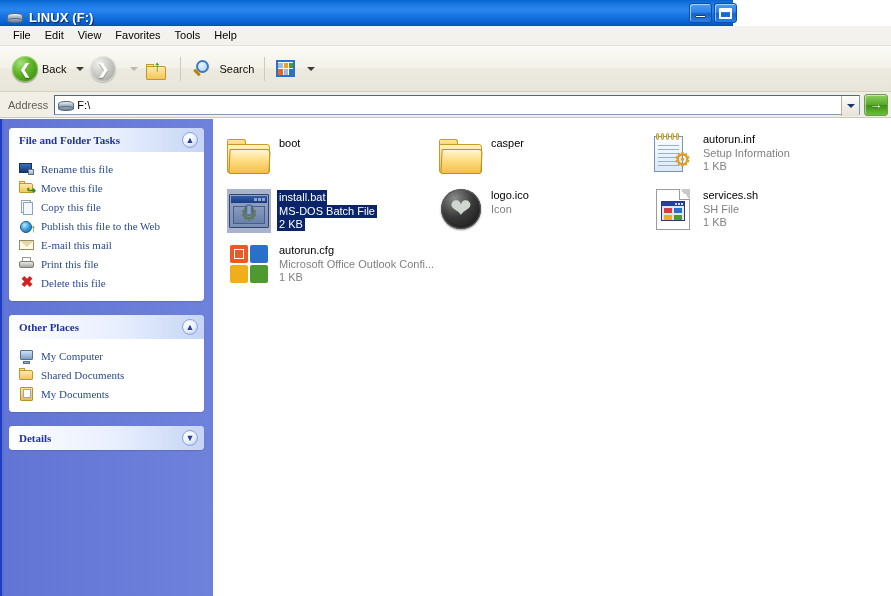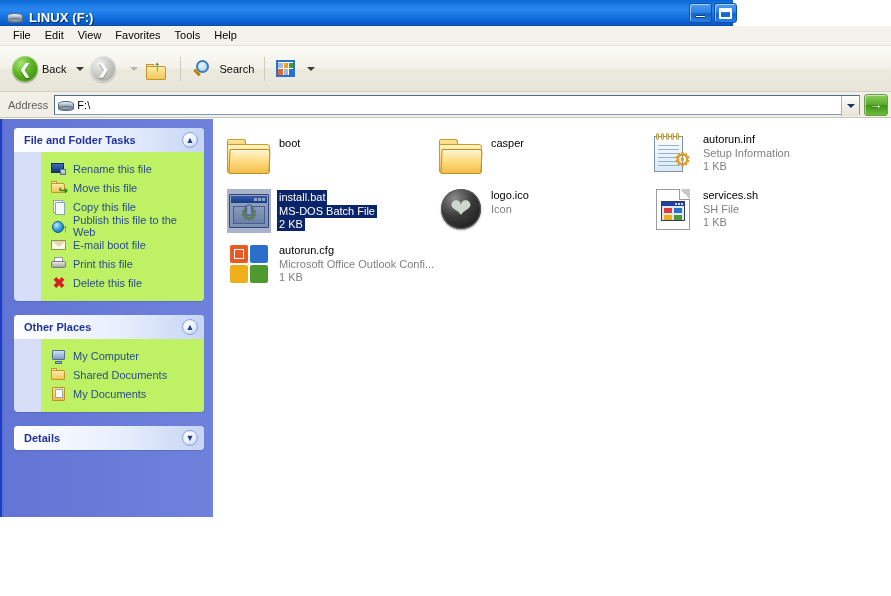--- a/index.html
+++ b/index.html
@@ -114,39 +114,40 @@
     border:1px solid #6f9b51; border-radius:3px;
     background: linear-gradient(to bottom,#8ed05c 0%, #59a92b 48%, #3f8f15 52%, #6cbf3b 100%);
     box-shadow: inset 1px 1px 0 rgba(255,255,255,.5);
     color:#fff; font-size:13px; font-weight:bold; line-height:13px;
     text-shadow:0 1px 1px rgba(0,0,0,.35);
   }
 
   
   #body { position:absolute; left:0; top:119px; width:891px; height:477px; background:#fff; }
   #sidebar {
-    position:absolute; left:0; top:0; width:213px; height:398px;
+    position:absolute; left:0; top:0; width:213px; height:477px;
     background:#6c7fd8;
     background-image: linear-gradient(to right, #1b3ec4 0px, #1b3ec4 2px, #5b6fd0 2px, #5b6fd0 4px, #6275d5 4px, #6e81db 100%);
-    padding:9px 9px 0 14px;
+    padding:9px 9px 0 9px;
+    font-family:Liberation Serif, serif;
   }
   .panel { background:#d6dff7; border-radius:4px; margin-bottom:14px; overflow:hidden;
            box-shadow:0 1px 1px rgba(0,0,0,.12); }
   .panel-head {
     height:24px; display:flex; align-items:center; padding:0 6px 0 10px;
     background: linear-gradient(to right,#fdfeff 0%, #e8effd 55%, #c6d5f5 100%);
   }
   .panel-head .ptitle { font-size:11px; font-weight:bold; color:#21329b; flex:1; }
   .chev {
     width:16px;height:16px;border-radius:50%;
     background: radial-gradient(circle at 35% 30%, #ffffff 0%, #e7eefb 55%, #9db4e4 100%);
     border:1px solid #8ba6dd; display:flex;align-items:center;justify-content:center;
     color:#26409e; font-size:9px; line-height:9px; font-weight:bold;
   }
-  .panel-body { background:#bef264; padding:6px 8px 8px 10px;margin-left:27px; }
+  .panel-body { background:#ffffff; padding:6px 8px 8px 10px; }
   .task { display:flex; align-items:center; margin:2px 0; height:17px; }
   .task .ic { width:16px;height:16px;margin-right:6px;position:relative;flex:0 0 16px; }
   .task .tx { font-size:11px; color:#2a4b8d; }
 
   
   #content { position:absolute; left:213px; top:0; width:678px; height:477px; background:#fff; padding:8px 0 0 8px; }
   #grid { position:relative; width:100%; }
   .item { position:absolute; display:flex; align-items:flex-start; width:205px; }
   .item .icwrap { width:48px; height:48px; flex:0 0 48px; display:flex; align-items:center; justify-content:center; position:relative; }
   .item .meta { padding-top:3px; margin-left:4px; min-width:0; }
@@ -425,21 +426,21 @@
                 </span>
               </span>
             <span class="tx">Publish this file to the Web</span>
           </div>
           <div class="task">
             <span class="ic">
                 <span class="si si-mail">
                   <span class="e"></span>
                 </span>
               </span>
-            <span class="tx">E-mail boot file</span>
+            <span class="tx">E-mail this mail</span>
           </div>
           <div class="task">
             <span class="ic">
                 <span class="si si-print">
                   <span class="pp"></span>
                   <span class="b"></span>
                 </span>
               </span>
             <span class="tx">Print this file</span>
           </div>

